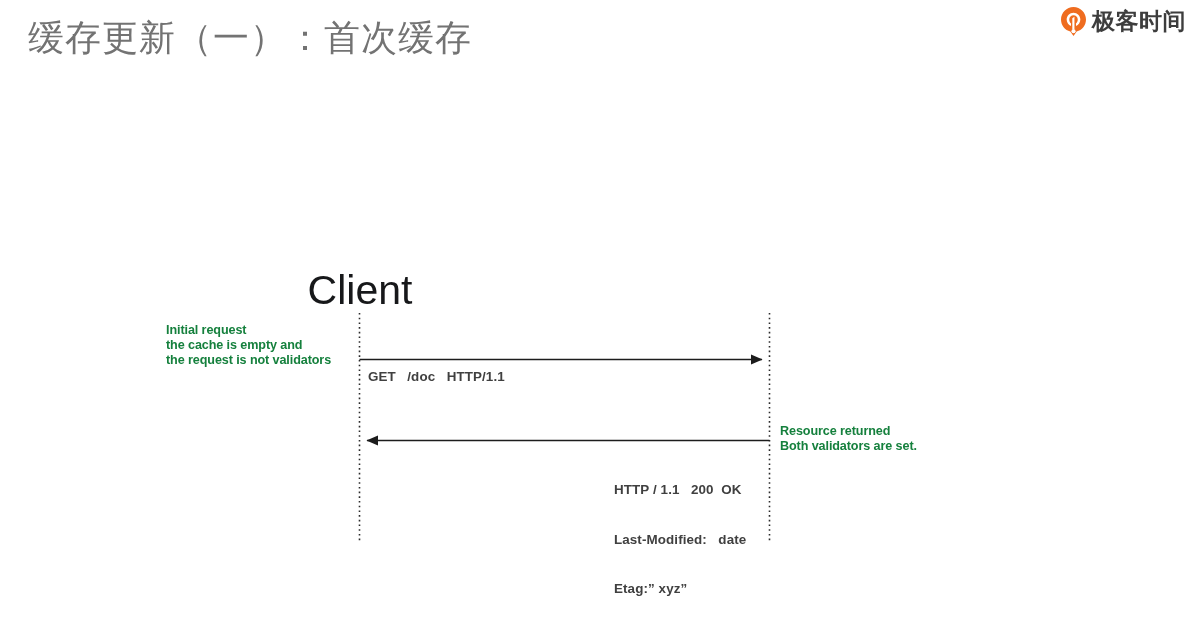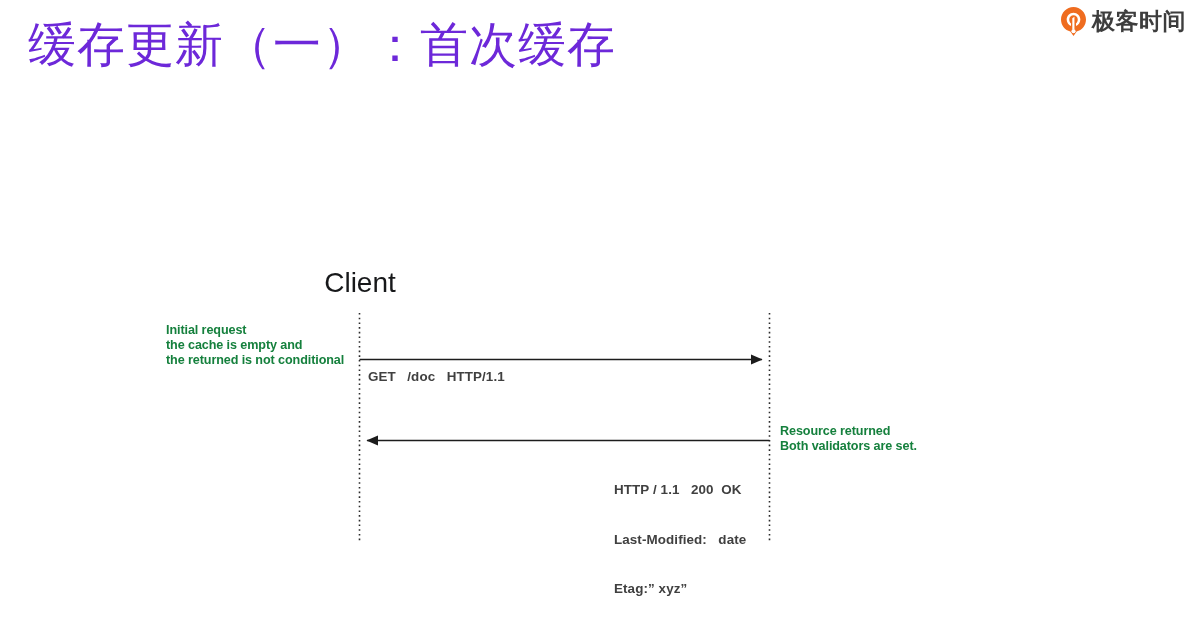--- a/index.html
+++ b/index.html
@@ -14,24 +14,24 @@
     overflow: hidden;
     font-family: "Liberation Sans", sans-serif;
     -webkit-font-smoothing: antialiased;
   }
 
   
   .slide-title {
     position: absolute;
     left: 28px;
     top: 17px;
-    font-size: 48px;
+    font-size: 36px;
     line-height: 1.18;
     font-weight: 400;
-    color: #6d28d9;
+    color: #737373;
     letter-spacing: 1px;
     white-space: nowrap;
   }
 
   
   .brand {
     position: absolute;
     right: 12px;
     top: 6px;
     display: flex;
@@ -61,21 +61,21 @@
     width: 1198px;
     height: 629px;
   }
   .diagram svg {
     display: block;
   }
 
   .actor-label {
     position: absolute;
     font-family: "Liberation Sans", sans-serif;
-    font-size: 28px;
+    font-size: 41px;
     color: #17181a;
     font-weight: 400;
     transform: translateX(-50%);
     white-space: nowrap;
   }
   .actor-client { left: 360px; top: 267px; }
   .actor-server { left: 769px; top: 267px; }
 
   .note {
     position: absolute;
@@ -144,21 +144,21 @@
     <line x1="359.5" y1="359.5" x2="762" y2="359.5" stroke="#1c1c1c" stroke-width="1.7" marker-end="url(#arrow-right)"></line>
 
     <line x1="769.5" y1="440.5" x2="367" y2="440.5" stroke="#1c1c1c" stroke-width="1.7" marker-end="url(#arrow-left)"></line>
   </svg>
 
   <div class="actor-label actor-client">Client</div>
 
   <div class="note note-initial">
     <div>Initial request</div>
     <div>the cache is empty and</div>
-    <div>the returned is not conditional</div>
+    <div>the request is not validators</div>
   </div>
 
   <div class="msg msg-request">GET   /doc   HTTP/1.1</div>
 
   <div class="msg msg-response">
     <div>HTTP / 1.1   200  OK</div>
     <div>Last-Modified:   date</div>
     <div>Etag:” xyz”</div>
   </div>
 

